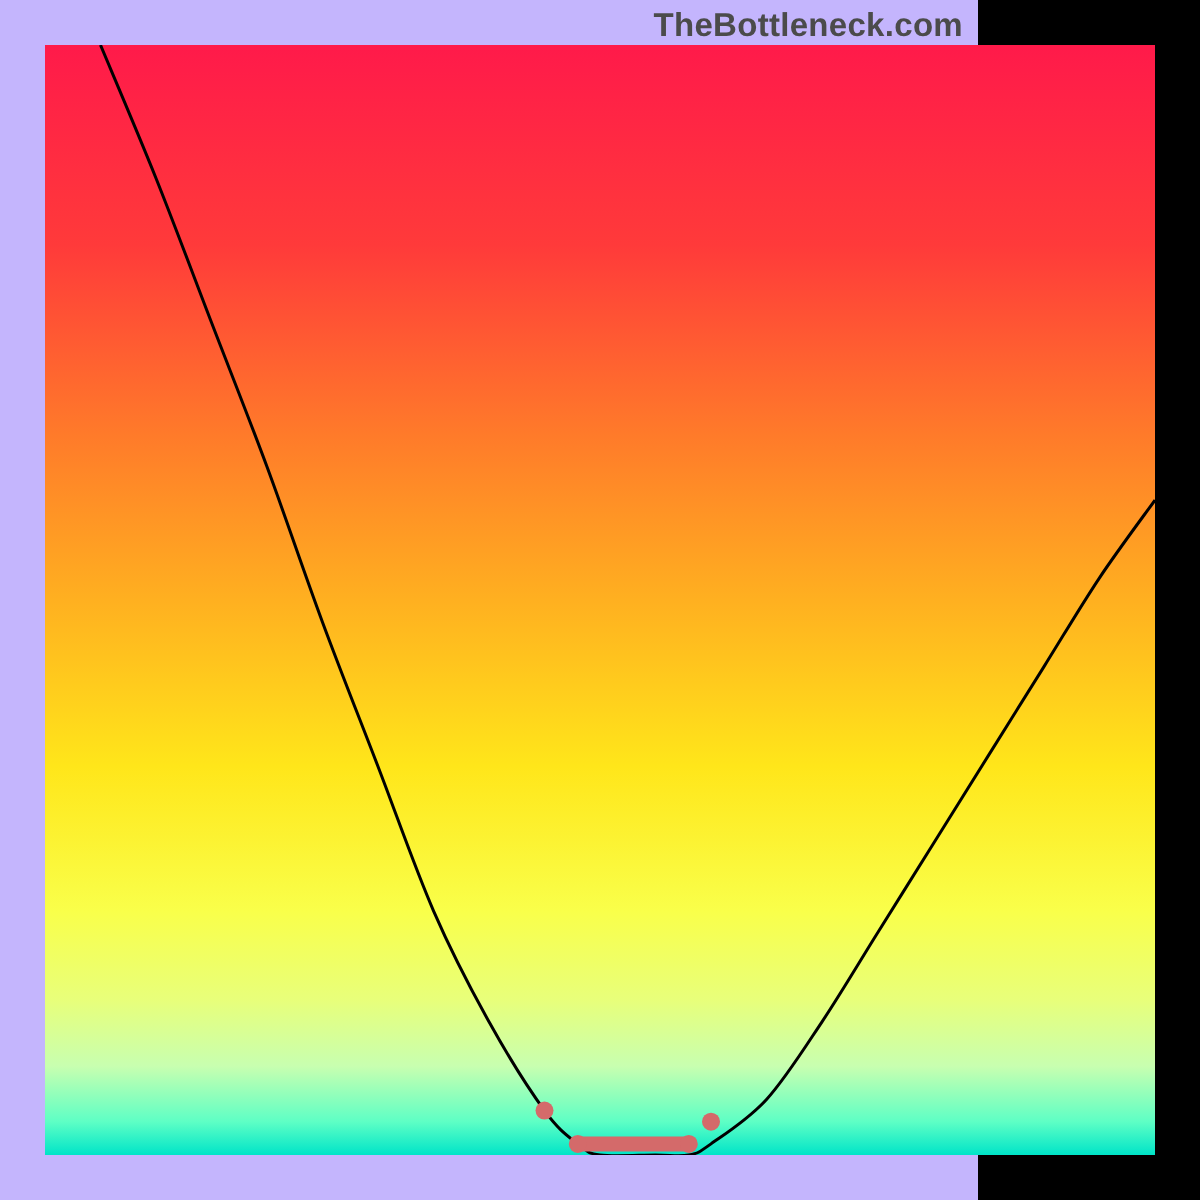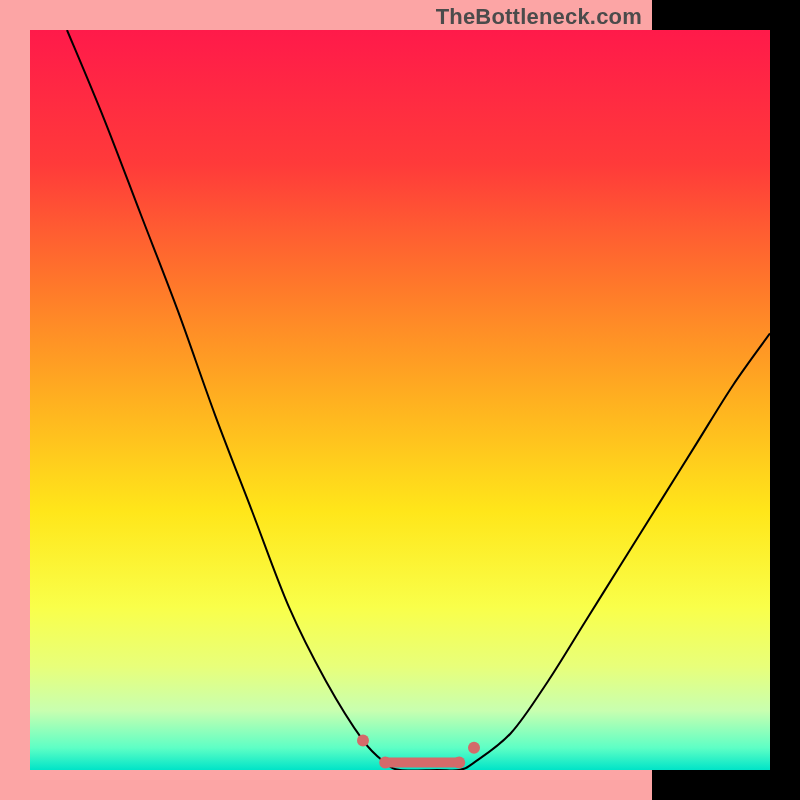--- a/index.html
+++ b/index.html
@@ -1,21 +1,21 @@
 <!DOCTYPE html>
 <html><head>
 <meta charset="utf-8">
 <style>
   * { margin: 0; padding: 0; box-sizing: border-box; }
   html, body { width: 800px; height: 800px; overflow: hidden; background: #000; }
   .frame {
     position: relative;
     width: 652px;
     height: 800px;
-    background: #fca5a5;
+    background: #c4b5fd;
     text-decoration: underline;
   }
   .plot-area {
     position: absolute;
     left: 30px;
     top: 30px;
     width: 740px;
     height: 740px;
     background: linear-gradient(to bottom,
       #ff1a4a 0%,

